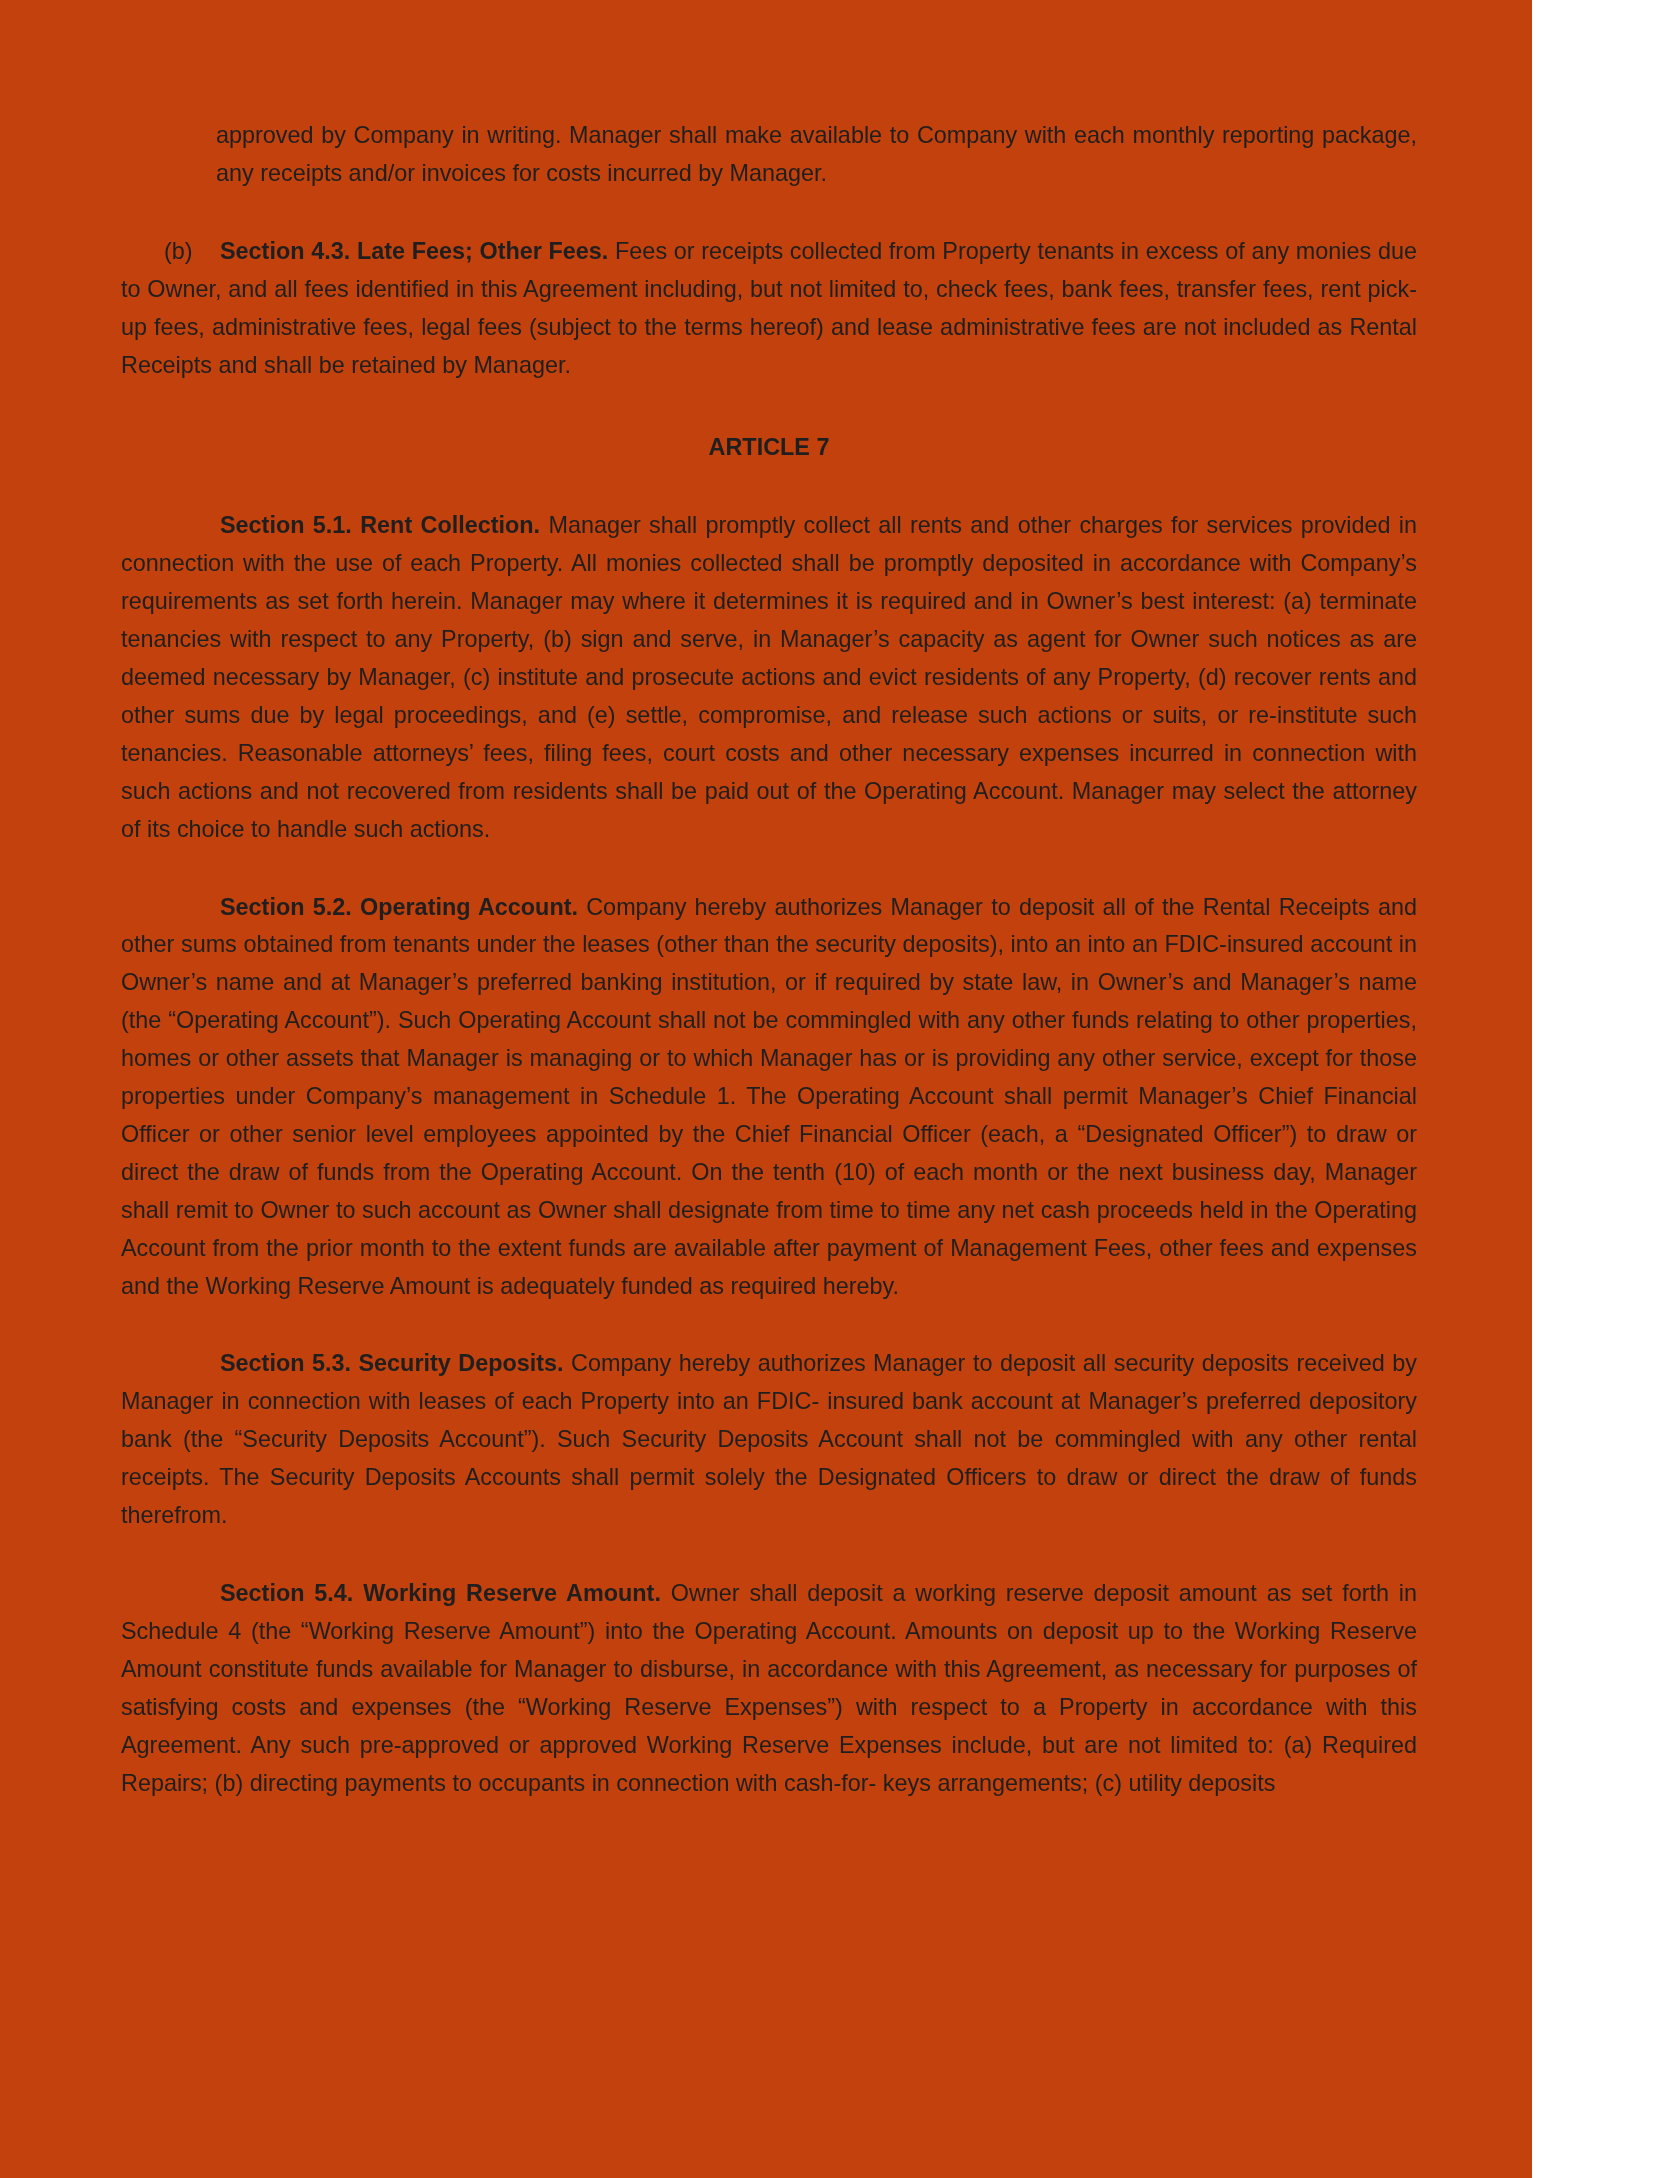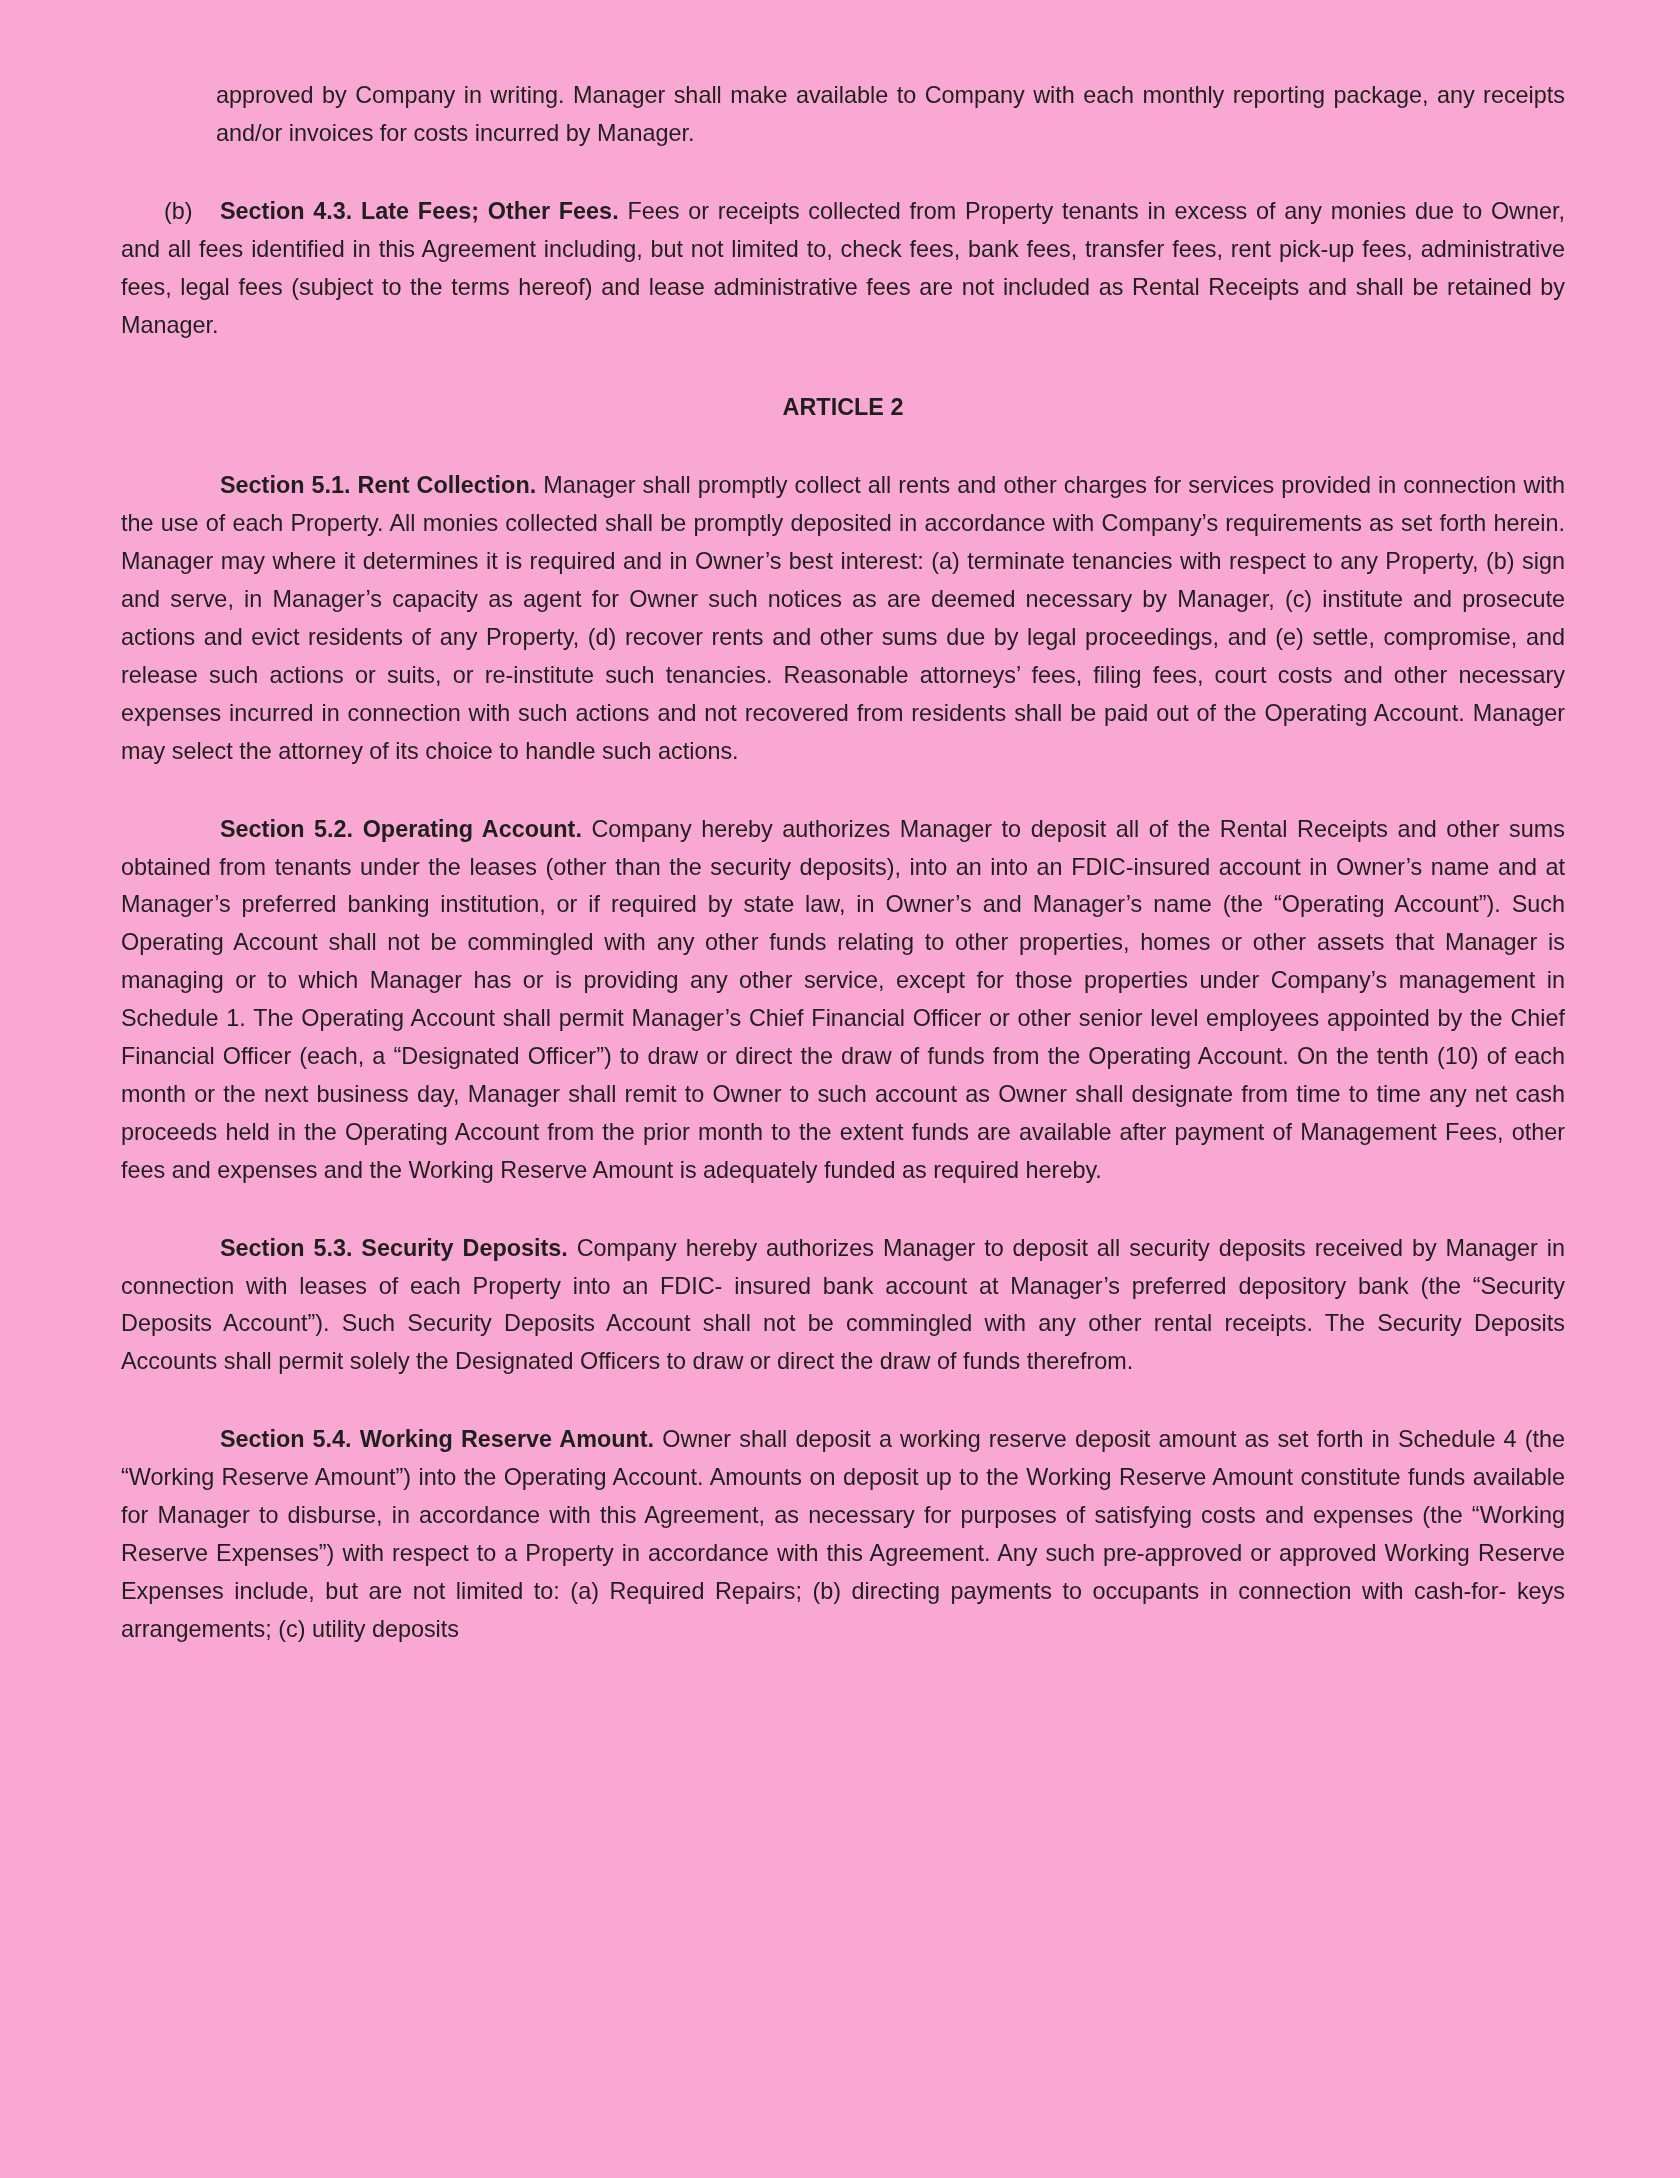--- a/index.html
+++ b/index.html
@@ -3,25 +3,25 @@
 <meta charset="utf-8">
 <title>Document</title>
 <style>
   html, body {
     margin: 0;
     padding: 0;
     background: #ffffff;
   }
   .page {
     position: relative;
-    width: 1680px;
+    width: 1532px;
     min-height: 2178px;
     box-sizing: border-box;
-    padding: 77px 115px 81px 121px;
-    background: #f9a8d4;
+    padding: 117px 115px 81px 121px;
+    background: #c2410c;
     font-family: "Liberation Sans", "DejaVu Sans", sans-serif;
     font-size: 23.4px;
     line-height: 1.62;
     color: #1f1f1f;
   }
   p.para {
     margin: 0 0 40px 0;
     text-align: justify;
   }
   p.indented {
@@ -58,21 +58,21 @@
 <body>
 
 <div class="page">
 
   <p class="para indented"><span>approved by Company in writing. Manager shall make available to Company with each monthly reporting package, any receipts and/or invoices for costs incurred by Manager.</span></p>
 
   <p class="para list-item"><span class="marker">(b)</span></p>
 
   <p class="para section"><span class="b">Section 4.3. </span><span class="bu">Late Fees; Other Fees.</span><span> Fees or receipts collected from Property tenants in excess of any monies due to Owner, and all fees identified in this Agreement including, but not limited to, check fees, bank fees, transfer fees, rent pick-up fees, administrative fees, legal fees (subject to the terms hereof) and lease administrative fees are not included as Rental Receipts and shall be retained by Manager.</span></p>
 
-  <p class="para heading article"><span class="b">ARTICLE 2</span></p>
+  <p class="para heading article"><span class="b">ARTICLE 7</span></p>
 
 
   <p class="para section"><span class="b">Section 5.1. </span><span class="bu">Rent Collection.</span><span> Manager shall promptly collect all rents and other charges for services provided in connection with the use of each Property. All monies collected shall be promptly deposited in accordance with Company’s requirements as set forth herein. Manager may where it determines it is required and in Owner’s best interest: (a) terminate tenancies with respect to any Property, (b) sign and serve, in Manager’s capacity as agent for Owner such notices as are deemed necessary by Manager, (c) institute and prosecute actions and evict residents of any Property, (d) recover rents and other sums due by legal proceedings, and (e) settle, compromise, and release such actions or suits, or re-institute such tenancies. Reasonable attorneys’ fees, filing fees, court costs and other necessary expenses incurred in connection with such actions and not recovered from residents shall be paid out of the Operating Account. Manager may select the attorney of its choice to handle such actions.</span></p>
 
   <p class="para section"><span class="b">Section 5.2. </span><span class="bu">Operating Account.</span><span> Company hereby authorizes Manager to deposit all of the Rental Receipts and other sums obtained from tenants under the leases (other than the security deposits), into an into an FDIC-insured account in Owner’s name and at Manager’s preferred banking institution, or if required by state law, in Owner’s and Manager’s name (the “Operating Account”). Such Operating Account shall not be commingled with any other funds relating to other properties, homes or other assets that Manager is managing or to which Manager has or is providing any other service, except for those properties under Company’s management in Schedule 1. The Operating Account shall permit Manager’s Chief Financial Officer or other senior level employees appointed by the Chief Financial Officer (each, a “Designated Officer”) to draw or direct the draw of funds from the Operating Account. On the tenth (10) of each month or the next business day, Manager shall remit to Owner to such account as Owner shall designate from time to time any net cash proceeds held in the Operating Account from the prior month to the extent funds are available after payment of Management Fees, other fees and expenses and the Working Reserve Amount is adequately funded as required hereby.</span></p>
 
   <p class="para section"><span class="b">Section 5.3. </span><span class="bu">Security Deposits.</span><span> Company hereby authorizes Manager to deposit all security deposits received by Manager in connection with leases of each Property into an FDIC- insured bank account at Manager’s preferred depository bank (the “Security Deposits Account”). Such Security Deposits Account shall not be commingled with any other rental receipts. The Security Deposits Accounts shall permit solely the Designated Officers to draw or direct the draw of funds therefrom.</span></p>
 
   <p class="para section"><span class="b">Section 5.4. </span><span class="bu">Working Reserve Amount.</span><span> Owner shall deposit a working reserve deposit amount as set forth in Schedule 4 (the “Working Reserve Amount”) into the Operating Account. Amounts on deposit up to the Working Reserve Amount constitute funds available for Manager to disburse, in accordance with this Agreement, as necessary for purposes of satisfying costs and expenses (the “Working Reserve Expenses”) with respect to a Property in accordance with this Agreement. Any such pre-approved or approved Working Reserve Expenses include, but are not limited to: (a) Required Repairs; (b) directing payments to occupants in connection with cash-for- keys arrangements; (c) utility deposits</span></p>
 

